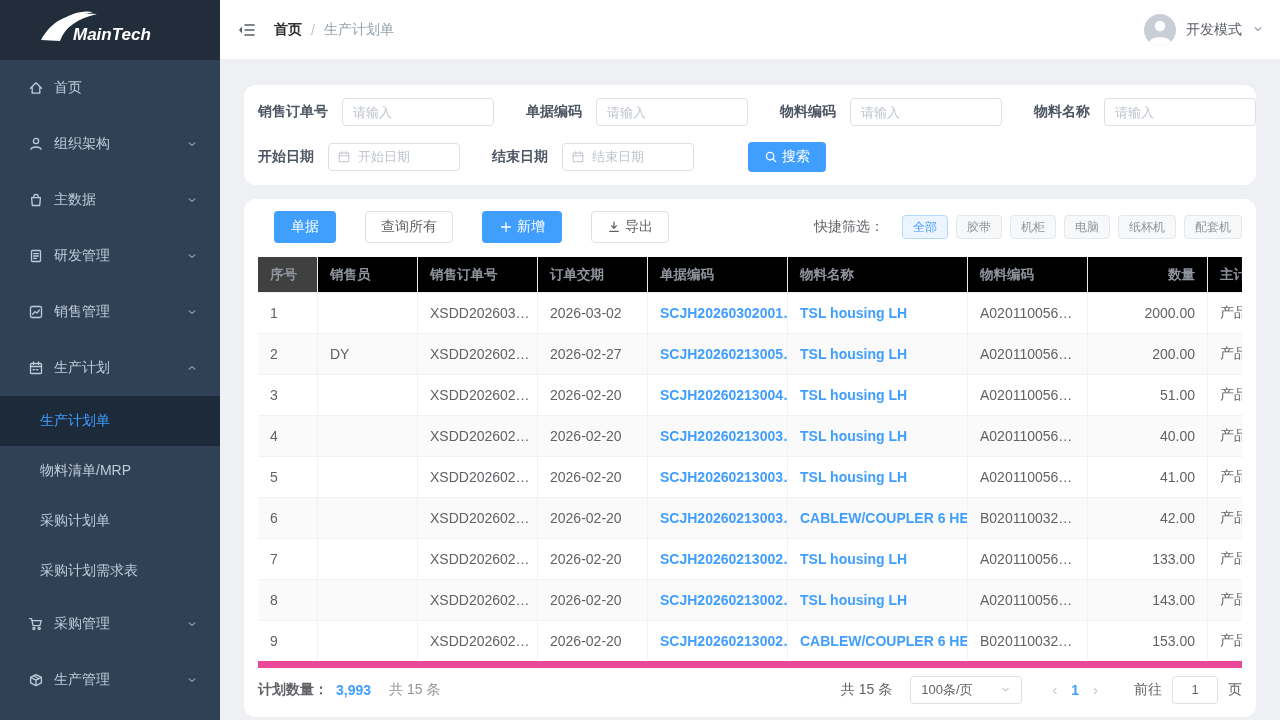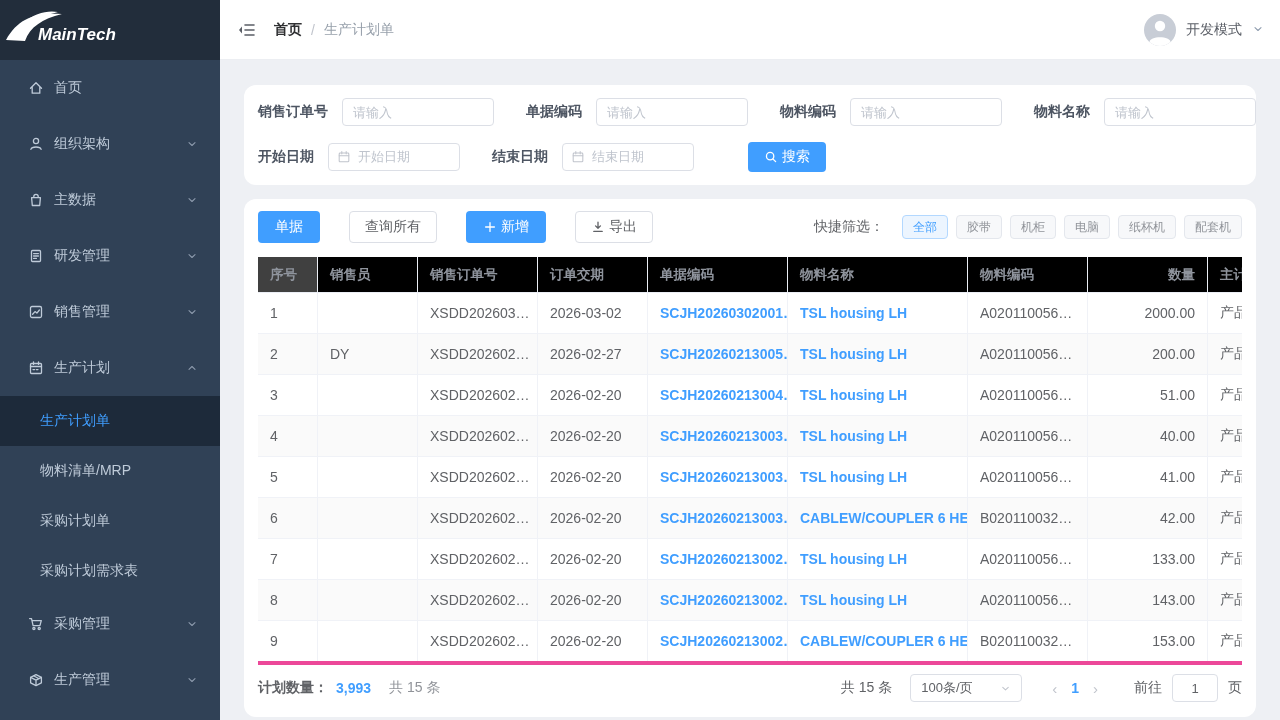--- a/index.html
+++ b/index.html
@@ -1,20 +1,20 @@
 <!DOCTYPE html>
 <html><head>
 <meta charset="utf-8">
 <style>
   * { margin:0; padding:0; box-sizing:border-box; }
   html,body { width:1280px; height:720px; overflow:hidden; font-family:"Liberation Sans","DejaVu Sans",sans-serif; background:#eef0f4; }
 
   
   .sidebar { position:absolute; left:0; top:0; width:220px; height:720px; background:#304156; overflow:hidden; }
-  .logo-bar { height:60px; background:#222d3b; display:flex; align-items:center; }
+  .logo-bar { height:60px; background:#222d3b; display:flex; align-items:center; justify-content:center; }
   .menu { }
   .menu-item { height:56px; display:flex; align-items:center; padding:0 22px 0 28px; color:#bfcbd9; font-size:14px; cursor:pointer; }
   .mi-icon { width:16px; height:16px; margin-right:10px; display:flex; align-items:center; }
   .mi-icon svg { width:16px; height:16px; stroke:#bfcbd9; fill:none; stroke-width:1.3; stroke-linecap:round; stroke-linejoin:round; }
   .mi-label { flex:0 0 auto; }
   .mi-chev { margin-left:auto; width:12px; height:12px; display:flex; align-items:center; }
   .mi-chev svg { width:12px; height:12px; stroke:#8d9bad; fill:none; stroke-width:1.4; stroke-linecap:round; stroke-linejoin:round; }
   .mi-chev.up svg { transform:rotate(180deg); }
   .sub-item { height:50px; display:flex; align-items:center; padding-left:40px; color:#bfcbd9; font-size:14px; cursor:pointer; }
   .sub-item.active { background:#1d2a3a; color:#409eff; }
@@ -46,21 +46,21 @@
   .date-box { width:132px; height:28px; border:1px solid #dcdfe6; border-radius:4px; display:flex; align-items:center; padding:0 8px; gap:7px; }
   .date-box svg { width:14px; height:14px; stroke:#c0c4cc; fill:none; stroke-width:1.2; stroke-linecap:round; }
   .date-ph { font-size:13px; color:#bfc4cd; }
   .search-btn { height:30px; padding:0 16px; background:#409eff; color:#fff; border:none; border-radius:4px; font-size:14px; display:flex; align-items:center; gap:4px; margin-left:22px; cursor:pointer; font-family:inherit; }
   .search-btn svg { width:14px; height:14px; stroke:#fff; fill:none; stroke-width:1.5; stroke-linecap:round; }
 
   
   .table-card { height:518px; padding:12px 14px 6px; }
   .toolbar { display:flex; align-items:center; }
   .btn { height:32px; border-radius:4px; font-size:14px; display:flex; align-items:center; gap:4px; cursor:pointer; font-family:inherit; border:1px solid transparent; }
-  .btn-primary { background:#409eff; color:#fff; padding:0 16px; }
+  .btn-primary { background:#409eff; color:#fff; padding:0 16px;margin-left:16px; }
   .btn-plain { background:#fff; color:#606266; border-color:#dcdfe6; padding:0 15px; }
   .btn + .btn { margin-left:29px; }
   .btn svg { width:14px; height:14px; stroke-width:1.5; stroke-linecap:round; stroke-linejoin:round; fill:none; }
   .btn-primary svg { stroke:#fff; }
   .btn-plain svg { stroke:#606266; }
   .quick { margin-left:auto; display:flex; align-items:center; }
   .quick-label { font-size:14px; color:#606266; margin-right:10px; }
   .chip { height:24px; padding:0 10px; display:flex; align-items:center; border-radius:4px; font-size:12px; margin-left:8px; cursor:pointer; background:#f7f8fa; border:1px solid #e4e7ed; color:#909399; }
   .chip.active { background:#ecf5ff; border-color:#b3d8ff; color:#409eff; }
 
@@ -69,21 +69,21 @@
   .tbl { width:1030px; font-size:14px; }
   .tr, .thead { display:flex; }
   .th { height:36px; display:flex; align-items:center; padding:0 12px; background:#000000; color:#8f949d; font-weight:bold; border-right:1px solid #ebeef5; border-bottom:1px solid #ebeef5; white-space:nowrap; overflow:hidden; font-size:13.5px; }
   .th.c0 { background:#404040; }
   .td { height:41px; display:flex; align-items:center; padding:0 12px; color:#606266; border-right:1px solid #f0f2f7; border-bottom:1px solid #f0f2f7; white-space:nowrap; overflow:hidden; }
   .tr:nth-child(even) .td { background:#fafafa; }
   .c0{width:60px;} .c1{width:100px;} .c2{width:120px;} .c3{width:110px;} .c4{width:140px;} .c5{width:180px;} .c6{width:120px;} .c7{width:120px; justify-content:flex-end;} .c8{width:80px; border-right:none;}
   .td.link { color:#409eff; font-weight:bold; cursor:pointer; }
 
   
-  .foot { height:50px; border-top:4px solid #ec4899; display:flex; align-items:center; font-size:14px; color:#606266; }
+  .foot { height:50px; border-top:7px solid #ec4899; display:flex; align-items:center; font-size:14px; color:#606266; }
   .plan-label { font-weight:600; }
   .plan-qty { color:#409eff; font-weight:bold; margin:0 8px; }
   .plan-total { color:#909399; margin-left:10px; }
   .pager { margin-left:auto; display:flex; align-items:center; }
   .pg-total { margin-right:18px; }
   .size-select { width:112px; height:28px; border:1px solid #dcdfe6; border-radius:4px; display:flex; align-items:center; padding:0 10px; cursor:pointer; color:#606266; font-size:13px; }
   .size-select svg { width:11px; height:11px; margin-left:auto; stroke:#c0c4cc; fill:none; stroke-width:1.5; stroke-linecap:round; stroke-linejoin:round; }
   .pg-arrow { margin:0 14px; color:#c0c4cc; font-size:15px; cursor:pointer; user-select:none; }
   .pg-arrow.prev { margin-left:30px; }
   .pg-cur { color:#409eff; font-weight:bold; cursor:pointer; }

